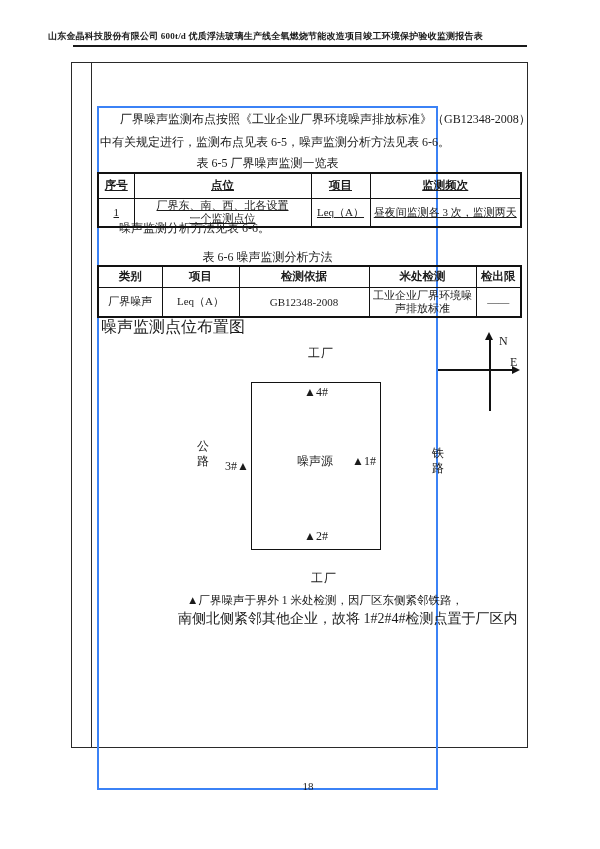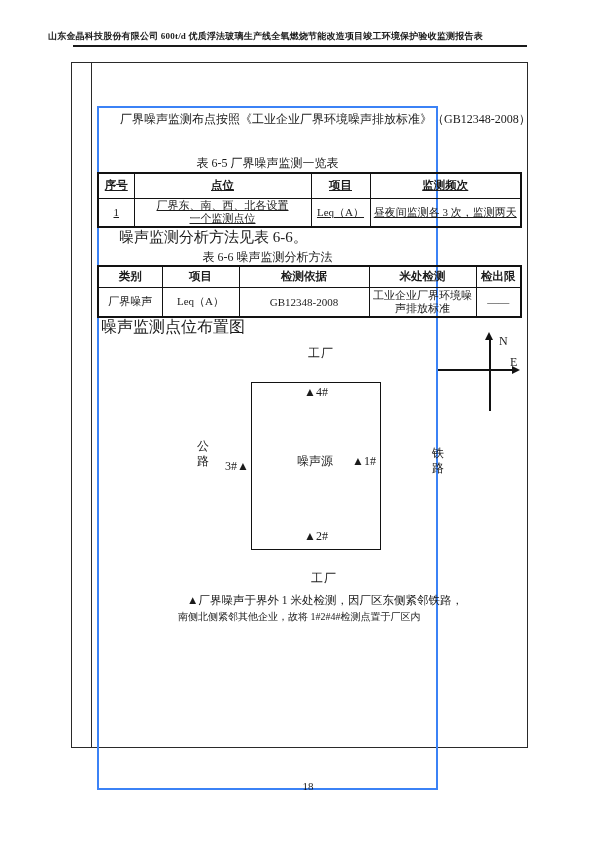--- a/index.html
+++ b/index.html
@@ -33,21 +33,21 @@
   table.t66 { top:157px; }
   table.doc th, table.doc td { border:1px solid #121212; text-align:center; vertical-align:middle; padding:0 1px; overflow:hidden; }
   table.doc th { font-weight:bold; font-size:11.5px; }
   .two-line { font-size:11px; line-height:13px; }
   .two-line span { display:block; }
   .r65 td { height:29px; }
   .h65 th { height:25px; }
   .h66 th { height:21px; }
   .r66 td { height:30px; }
 
-  .mid-text { left:20px; top:120px; font-size:15px; white-space:nowrap; }
+  .mid-text { left:20px; top:112px; font-size:12px; white-space:nowrap; }
   .diagram-caption { left:2px; top:209px; font-size:16px; white-space:nowrap; }
 
   
   .diagram { left:0; top:224px; width:419px; height:262px; }
   .dlabel { position:absolute; font-size:12px; white-space:nowrap; }
   .factory-top { left:209px; top:13px; letter-spacing:1px; }
   .factory-bottom { left:212px; top:238px; letter-spacing:1px; }
   .factory-rect { position:absolute; left:152px; top:50px; width:130px; height:168px; border:1.5px solid #121212; }
   .pt4 { left:205px; top:53px; }
   .noise-source { left:198px; top:121px; }
@@ -62,38 +62,39 @@
   .compass-v-arrow { position:absolute; left:386px; top:0; width:0; height:0;
       border-left:4.5px solid transparent; border-right:4.5px solid transparent; border-bottom:8px solid #121212; }
   .compass-h { position:absolute; left:339px; top:37px; width:76px; height:1.5px; background:#121212; }
   .compass-h-arrow { position:absolute; left:413px; top:33.5px; width:0; height:0;
       border-top:4.5px solid transparent; border-bottom:4.5px solid transparent; border-left:8px solid #121212; }
   .compass-n { left:400px; top:2px; }
   .compass-e { left:411px; top:23px; }
 
   
   .note1 { left:88px; top:485px; font-size:11.5px; white-space:nowrap; }
-  .note2 { left:79px; top:502px; font-size:10px; white-space:nowrap; }
+  .note2 { left:79px; top:502px; font-size:14px; white-space:nowrap; }
 
   .page-number { left:0; top:780px; width:600px; text-align:center; font-size:11px;padding-left:16px; }
 </style>
 </head>
 <body>
 
 <div class="page">
 
   <div class="abs header-title">山东金晶科技股份有限公司 600t/d 优质浮法玻璃生产线全氧燃烧节能改造项目竣工环境保护验收监测报告表</div>
   <div class="abs header-rule"></div>
 
   <div class="abs outer-box"></div>
   <div class="abs left-divider"></div>
 
   <div class="abs inner-box">
 
     <div class="abs intro-line1">厂界噪声监测布点按照《工业企业厂界环境噪声排放标准》（GB12348-2008）</div>
+    <div class="abs intro-line2">中有关规定进行，监测布点见表 6-5，噪声监测分析方法见表 6-6。</div>
 
     <div class="abs tbl-title t65-title">表 6-5 厂界噪声监测一览表</div>
     <table class="doc t65">
       <colgroup>
           <col style="width:36px">
           <col style="width:177px">
           <col style="width:59px">
           <col style="width:151px">
         </colgroup>
       <tbody>

